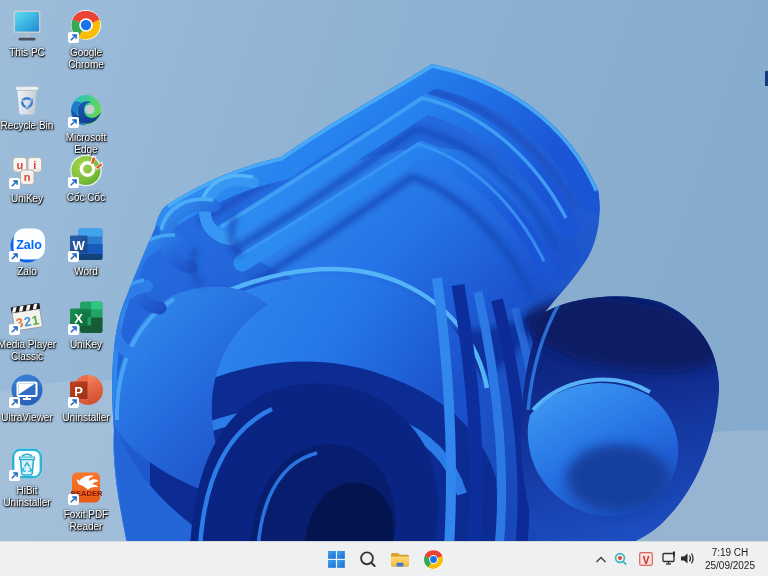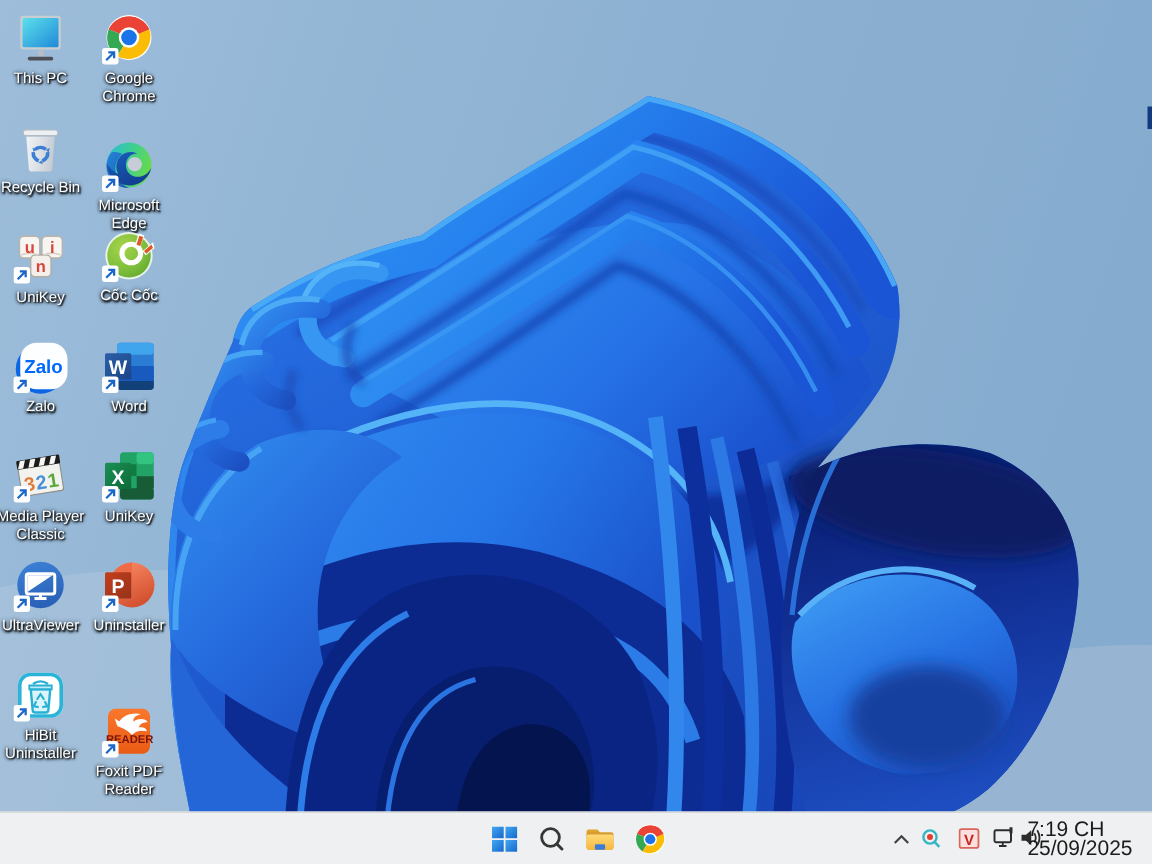--- a/index.html
+++ b/index.html
@@ -8,21 +8,21 @@
 #wall { position:absolute; left:0; top:0; }
 
 .cell { position:absolute; width:70px; text-align:center; }
 .cell .ic { position:relative; width:36px; height:36px; margin:0 auto; }
 .cell .ic svg.main { position:absolute; left:0; top:0; }
 .lbl { margin-top:3px; font-size:10px; line-height:11.5px; color:#fff;
   text-shadow:0 1px 2px rgba(0,0,0,.95), 1px 1px 1px rgba(0,0,0,.85), 0 0 3px rgba(0,0,0,.7); }
 
 #bar { position:absolute; left:0; top:541px; width:768px; height:35px; background:#eff0f1; border-top:1px solid #d8d9da; }
 .tbi { position:absolute; top:0; height:35px; display:flex; align-items:center; justify-content:center; }
-#clock { position:absolute; right:13px; top:4px; text-align:left; font-size:14px; line-height:13px; color:#1b1b1b; }
+#clock { position:absolute; right:13px; top:4px; text-align:center; font-size:10px; line-height:13px; color:#1b1b1b; }
 </style>
 </head>
 <body>
 <div id="screen">
 <div id="wall">
 <svg width="768" height="576" viewBox="0 0 768 576">
 <defs>
 <linearGradient id="bgg" x1="0" y1="0" x2="1" y2="0.25">
  <stop offset="0" stop-color="#9dbdda"></stop>
             <stop offset="0.55" stop-color="#8db1d2"></stop>

